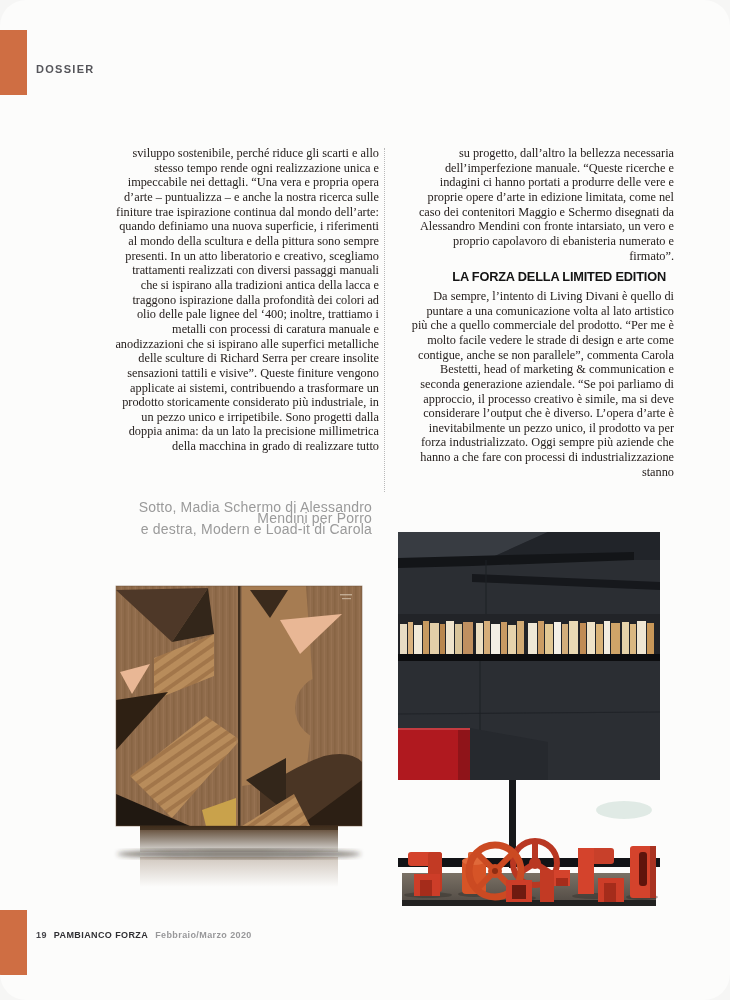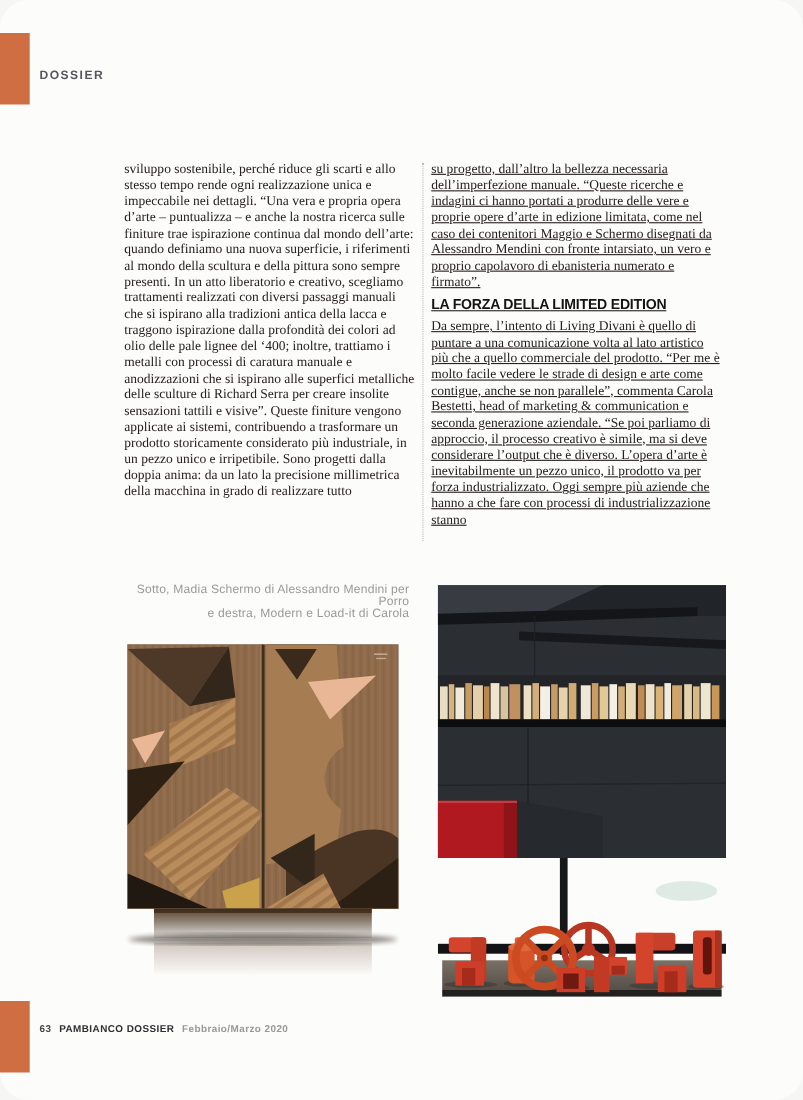--- a/index.html
+++ b/index.html
@@ -14,38 +14,38 @@
   .orange-tab.top { top:30px; }
   .orange-tab.bottom { top:910px; }
   .dossier {
     position:absolute; left:36px; top:63px;
     font-size:11px; font-weight:bold; letter-spacing:1.3px; color:#55555a;
   }
   .col {
     position:absolute; top:146px; width:266px;
     font-family:"Liberation Serif", serif;
     font-size:12.3px; line-height:14.65px; color:#27211f;
-    text-align:left;
+    text-align:right;
   }
   .col1 { left:113px; }
-  .col2 { left:392px;text-decoration:underline; }
+  .col2 { left:408px; }
   .divider {
     position:absolute; left:384px; top:148px; height:344px; width:0;
     border-left:1px dotted #b9b9b9;
   }
   .col h2 {
     font-family:"Liberation Sans", sans-serif;
     font-size:13.2px; font-weight:bold; letter-spacing:-0.2px;
     color:#141414; margin-top:7px; margin-bottom:4px;
     transform:scaleX(0.97); transform-origin:left;
     white-space:nowrap;
   }
   .caption {
-    position:absolute; left:108px; top:531px; width:264px;
-    text-align:right; font-size:11px; line-height:11px;
+    position:absolute; left:108px; top:502px; width:264px;
+    text-align:right; font-size:14px; line-height:11px;
     color:#9a9a9a; letter-spacing:0.2px;
   }
   figure { position:absolute; }
   .fig-cabinet { left:110px; top:580px; width:260px; height:315px; }
   .fig-shelving { left:398px; top:530px; width:262px; height:378px; }
   .footer {
     position:absolute; left:36px; top:930px;
     font-size:9px; letter-spacing:0.4px; color:#3a3a3c;
     display:flex; gap:7px; align-items:baseline;
   }
@@ -266,20 +266,20 @@
         <rect x="206" y="353" width="12" height="19" fill="#a52c1b"></rect>
 
         <rect x="232" y="316" width="26" height="52" rx="3" fill="#d4432c"></rect>
         <rect x="241" y="322" width="8" height="34" rx="3" fill="#5f140c"></rect>
         <rect x="252" y="316" width="6" height="52" fill="#a93321"></rect>
       </g>
     </svg>
   </figure>
 
   <div class="footer">
-    <span class="pg">63</span>
-    <span class="mag">PAMBIANCO DOSSIER</span>
+    <span class="pg">19</span>
+    <span class="mag">PAMBIANCO FORZA</span>
     <span class="date">Febbraio/Marzo 2020</span>
   </div>
 
   <div class="orange-tab bottom" style="background:#cf6e43"></div>
 
 </div>
 
 </body></html>

